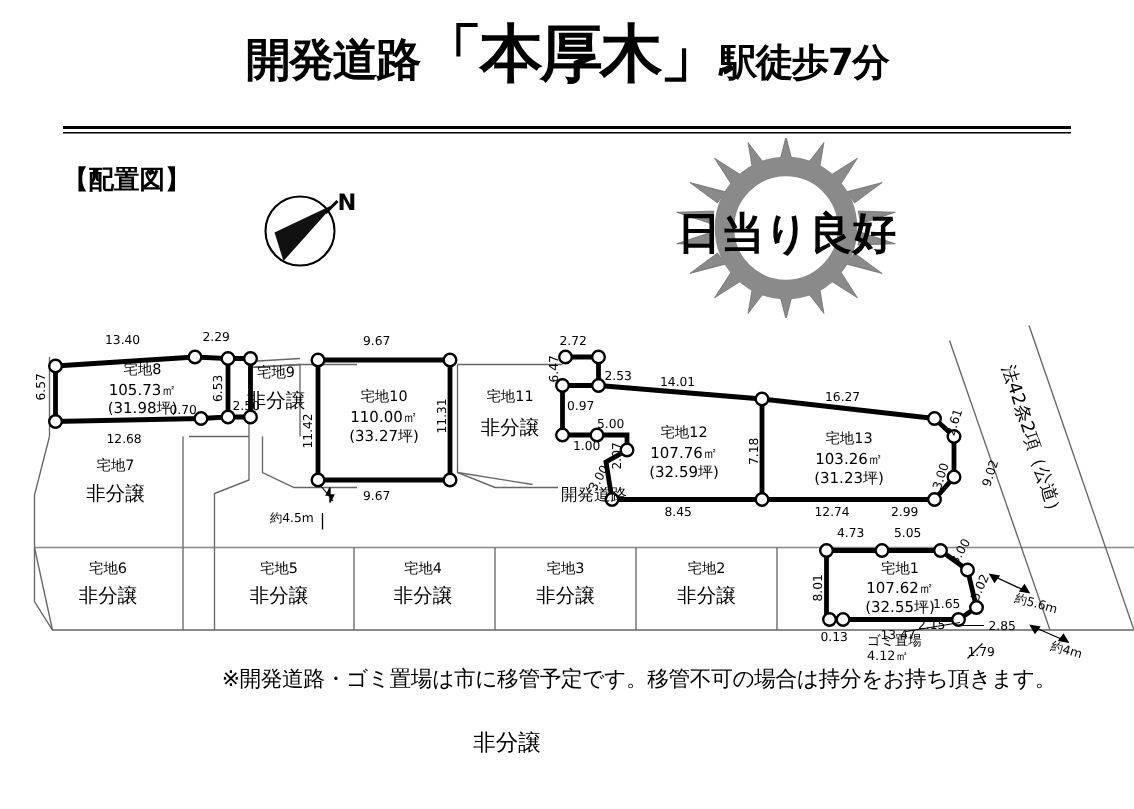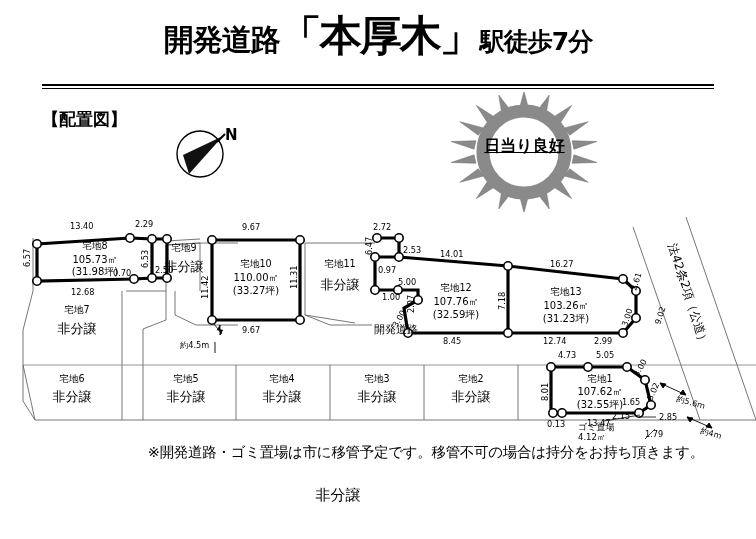--- a/index.html
+++ b/index.html
@@ -42,21 +42,21 @@
   
   .compass{position:absolute;left:173px;top:128px;width:70px;height:52px;}
   .compass .nlabel{
     position:absolute;left:52px;top:-2px;font-size:15px;font-weight:bold;
   }
 
   
   .sun-wrap{position:absolute;left:432px;top:92px;width:185px;height:120px;}
   .sun-text{
     position:absolute;left:0;top:44px;width:185px;text-align:center;
-    font-size:16px;font-weight:bold;letter-spacing:0px;text-decoration:underline;
+    font-size:29px;font-weight:bold;letter-spacing:0px;
   }
 
   
   .plan{position:absolute;left:0;top:205px;width:616px;height:240px;}
 
   
   .note{
     position:absolute;left:64px;top:443px;width:640px;
     font-size:14.5px;letter-spacing:-0.3px;white-space:nowrap;text-align:right;
   }

